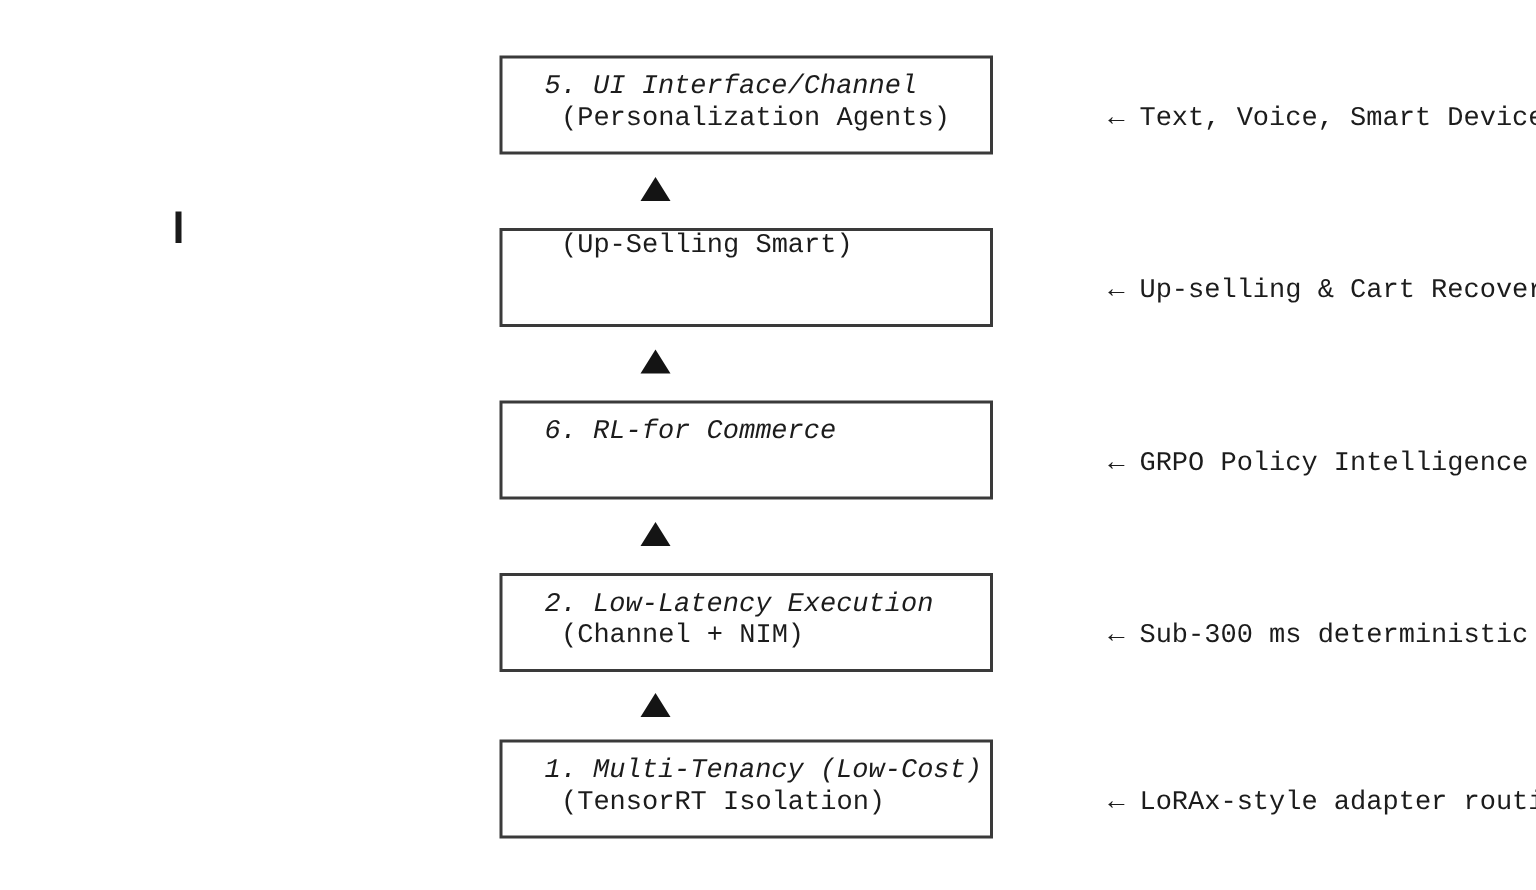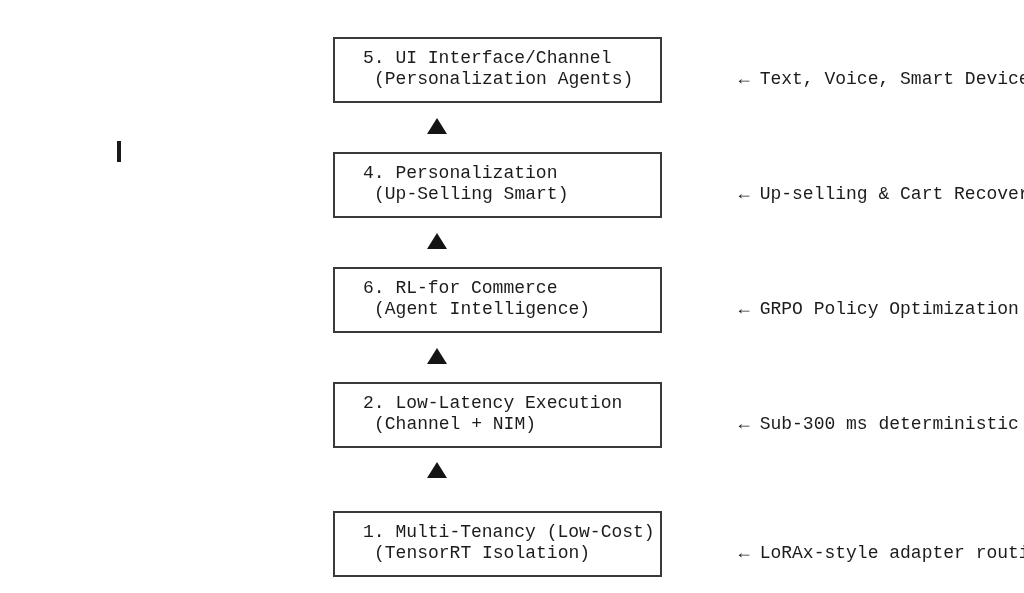--- a/index.html
+++ b/index.html
@@ -26,21 +26,21 @@
     height: 66px;
     box-sizing: border-box;
     border: 2px solid #3a3a3a;
     background: #ffffff;
   }
   .box-line1, .box-line2 {
     font-size: 18px;
     line-height: 21px;
     white-space: pre;
   }
-  .box-line1 { margin: 9px 0 0 28px; }
+  .box-line1 { margin: 9px 0 0 28px; font-style: italic; }
   .box-line2 { margin: 0 0 0 39px; }
   .annotation {
     position: absolute;
     left: 674px;
     top: 11px;
     font-size: 18px;
     line-height: 21px;
     white-space: pre;
   }
   .annotation .arrow-left {
@@ -62,21 +62,21 @@
     top: 141px;
     width: 4px;
     height: 21px;
     background: #1a1a1a;
   }
   
   .floor-0 { top: 37px; }
   .floor-1 { top: 152px; }
   .floor-2 { top: 267px; }
   .floor-3 { top: 382px; }
-  .floor-4 { top: 511px; }
+  .floor-4 { top: 493px; }
   .arrow-0 { top: 118px; }
   .arrow-1 { top: 233px; }
   .arrow-2 { top: 348px; }
   .arrow-3 { top: 462px; }
 </style>
 </head>
 <body>
 
 <div class="canvas">
 
@@ -89,37 +89,35 @@
     </div>
     <div class="annotation">
       <span class="arrow-left">←</span><span>Text, Voice, Smart Devices</span>
     </div>
   </div>
 
   <div class="up-arrow arrow-0"></div>
 
   <div class="floor floor-1">
     <div class="stack-box">
-      <div class="box-line1">4. Personalization</div>
       <div class="box-line2">(Up-Selling Smart)</div>
     </div>
     <div class="annotation">
       <span class="arrow-left">←</span><span>Up-selling &amp; Cart Recovery</span>
     </div>
   </div>
 
   <div class="up-arrow arrow-1"></div>
 
   <div class="floor floor-2">
     <div class="stack-box">
       <div class="box-line1">6. RL-for Commerce</div>
-      <div class="box-line2">(Agent Intelligence)</div>
     </div>
     <div class="annotation">
-      <span class="arrow-left">←</span><span>GRPO Policy Optimization</span>
+      <span class="arrow-left">←</span><span>GRPO Policy Intelligence</span>
     </div>
   </div>
 
   <div class="up-arrow arrow-2"></div>
 
   <div class="floor floor-3">
     <div class="stack-box">
       <div class="box-line1">2. Low-Latency Execution</div>
       <div class="box-line2">(Channel + NIM)</div>
     </div>

